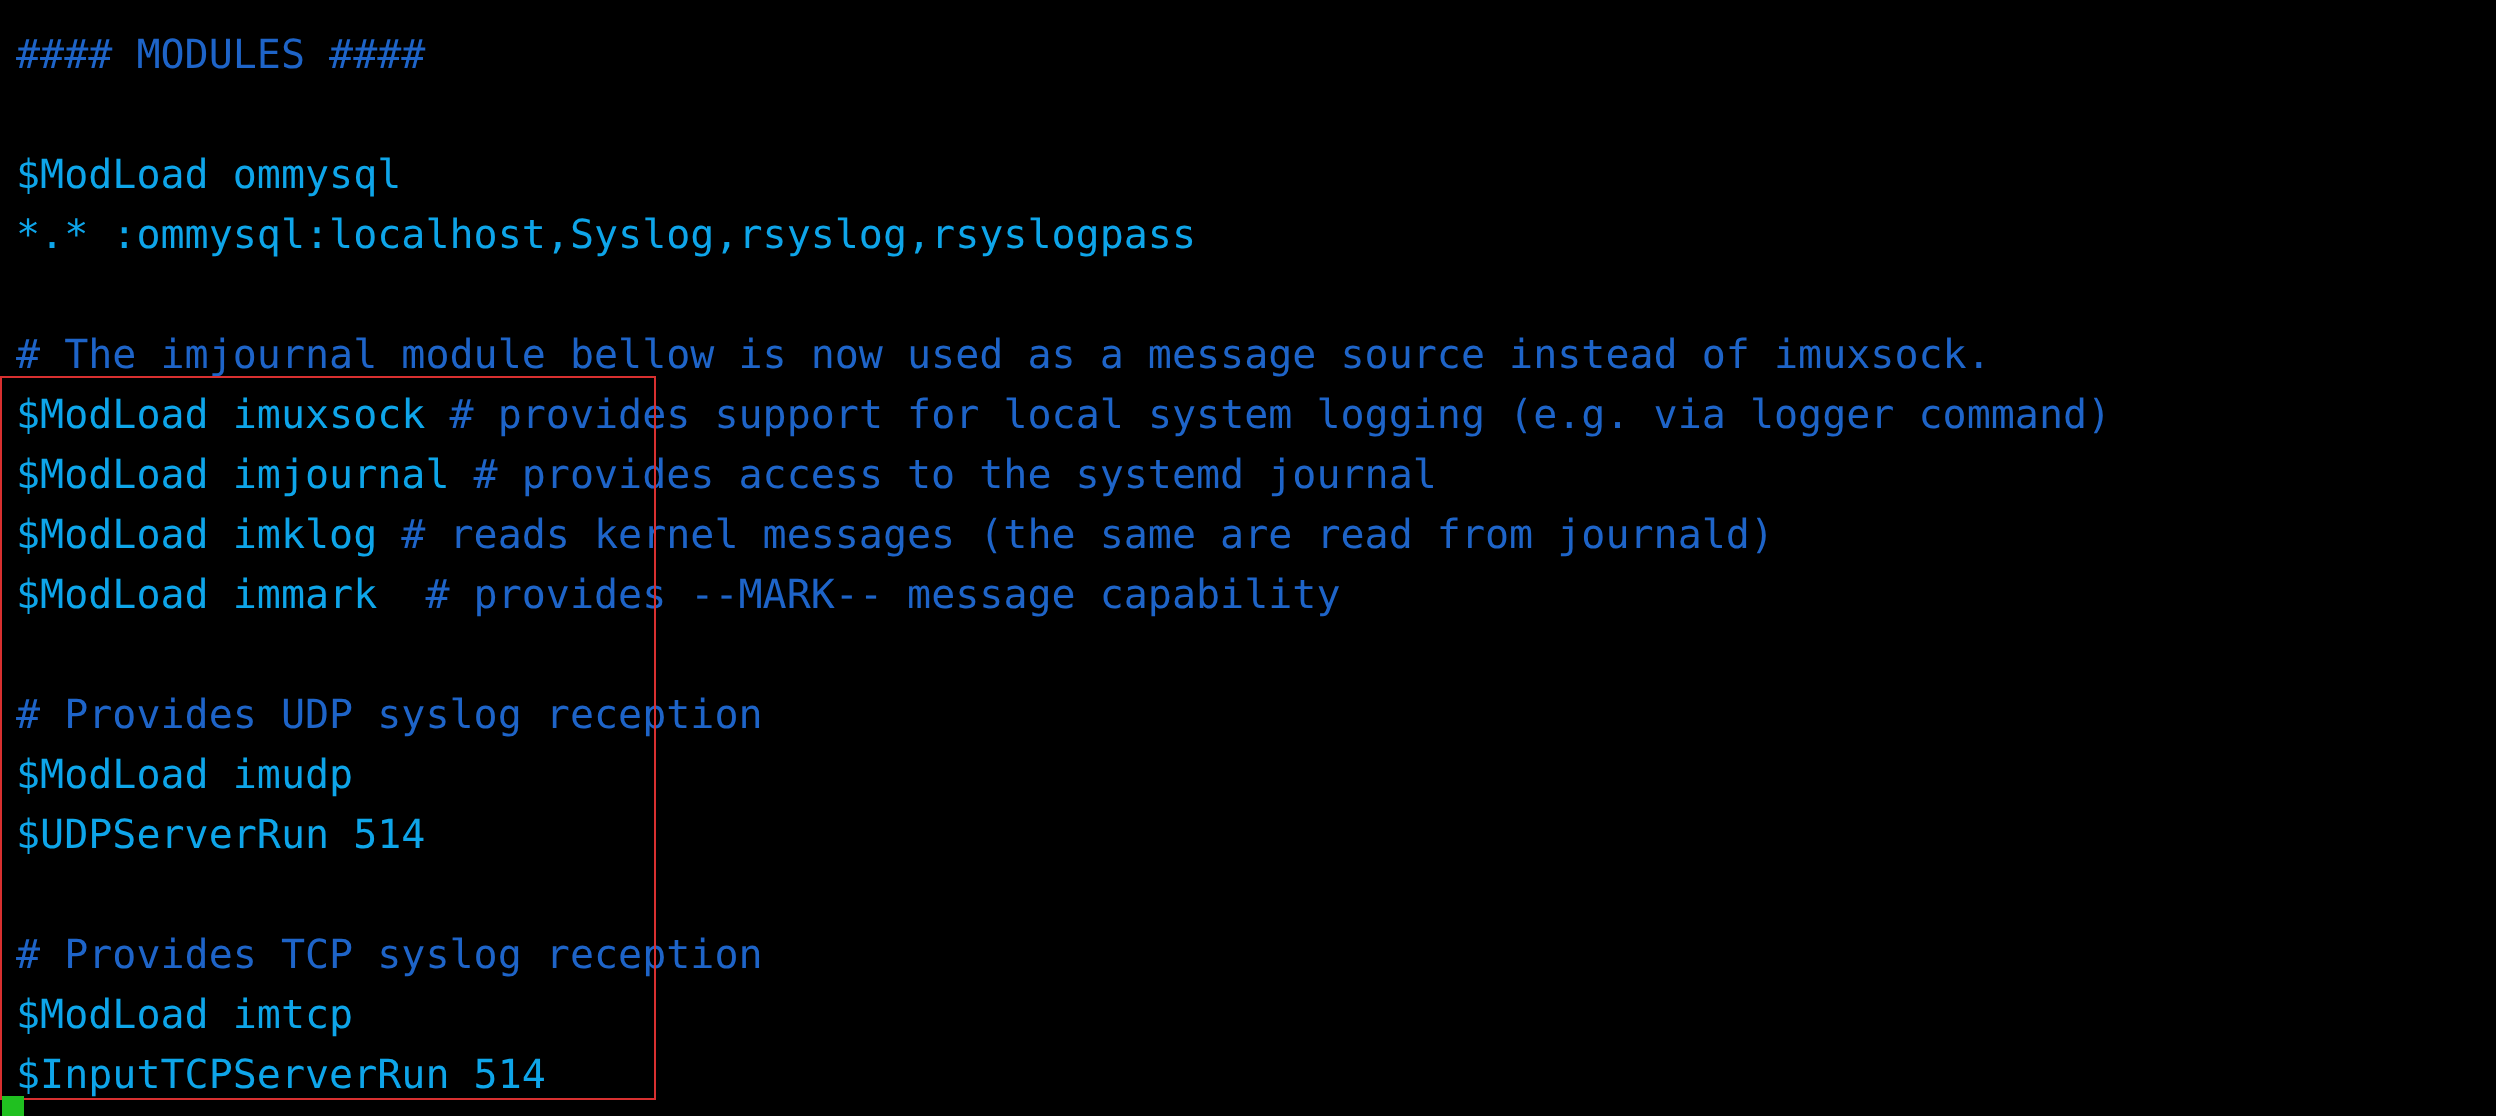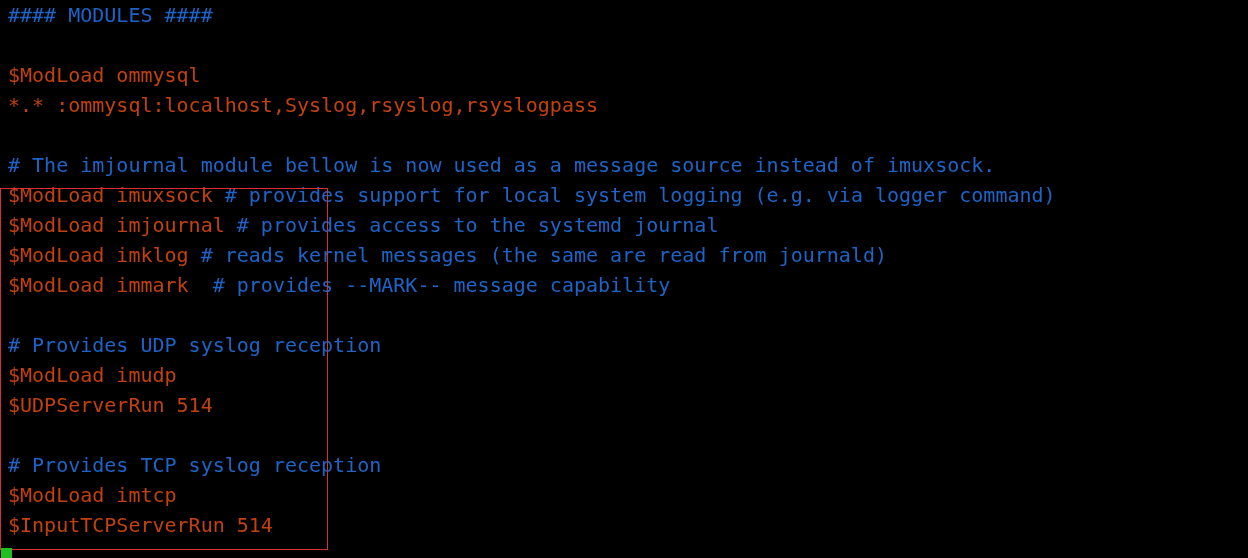--- a/index.html
+++ b/index.html
@@ -9,25 +9,25 @@
     width: 1248px;
     height: 558px;
     overflow: hidden;
     font-family: "Menlo", "Consolas", "DejaVu Sans Mono", "Liberation Mono", monospace;
     font-size: 20px;
     line-height: 30px;
     color: #ffffff;
     position: relative;
   }
   .screen {
-    padding: 0 4px 4px 8px;
+    padding: 12px 4px 4px 8px;
     white-space: pre;
   }
   .blue { color: #1e64c8; }
-  .white { color: #c2410c; }
+  .white { color: #0ea5e9; }
   .highlight-box {
     position: absolute;
     border: 1px solid #d83030;
     pointer-events: none;
     box-sizing: border-box;
   }
   .cursor {
     position: absolute;
     width: 11px;
     height: 10px;

